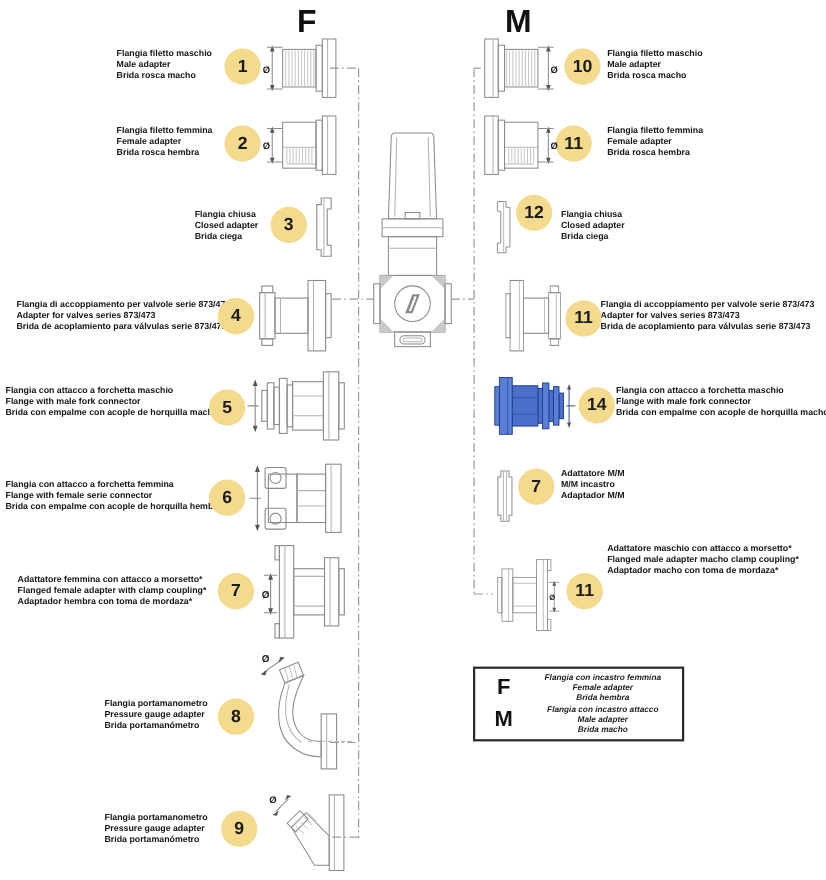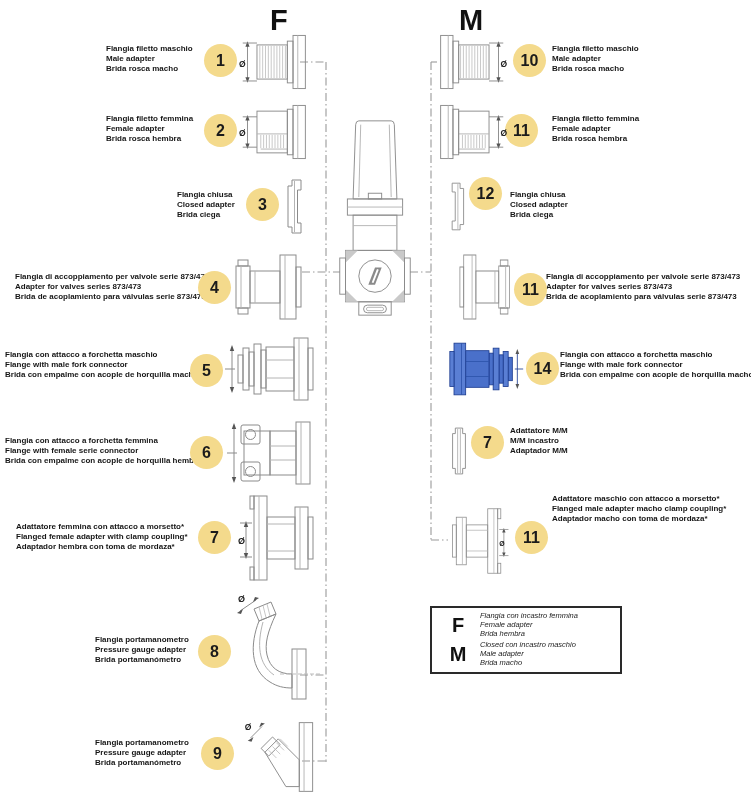--- a/index.html
+++ b/index.html
@@ -23,21 +23,21 @@
   svg.blue .ln line,svg.blue .ln path,svg.blue .ln rect,svg.blue .ln polygon{stroke:#1d3c90;}
   svg.blue .face{fill:#4a70ca;}
   svg.blue .face2{fill:#5a7fd4;}
   svg.blue .inner{stroke:#2d53ab !important;}
   #centerlines{position:absolute;left:0;top:0;pointer-events:none;}
   #centerlines path{stroke:#9a9a9a;stroke-width:1.1;fill:none;stroke-dasharray:8 3 1.5 3;}
   .legend{position:absolute;left:430px;top:606px;width:192px;height:68px;border:2px solid #2a2a2a;
           box-sizing:border-box;display:flex;flex-direction:column;justify-content:space-evenly;padding:2px 4px;}
   .legend-row{display:flex;align-items:center;}
   .legend-key{width:44px;text-align:center;font-size:20px;font-weight:bold;color:#111;}
-  .legend-text{flex:1;text-align:left;font-style:italic;font-size:7.5px;line-height:8.8px;color:#222;font-weight:normal;}
+  .legend-text{flex:1;text-align:center;font-style:italic;font-size:7.5px;line-height:8.8px;color:#222;font-weight:bold;}
 </style>
 </head>
 <body>
 
 <div id="page">
 
   <svg id="centerlines" width="751" height="800">
     <path d="M326,62 V762"></path>
     <path d="M431,62 V540"></path>
     <path d="M300,62 H326"></path>
@@ -470,20 +470,20 @@
       <div class="legend-key">F</div>
       <div class="legend-text">
         <div>Flangia con incastro femmina</div>
         <div>Female adapter</div>
         <div>Brida hembra</div>
       </div>
     </div>
     <div class="legend-row">
       <div class="legend-key">M</div>
       <div class="legend-text">
-        <div>Closed con incastro maschio</div>
+        <div>Flangia con incastro attacco</div>
         <div>Male adapter</div>
         <div>Brida macho</div>
       </div>
     </div>
   </div>
 
 </div>
 
 </body></html>

